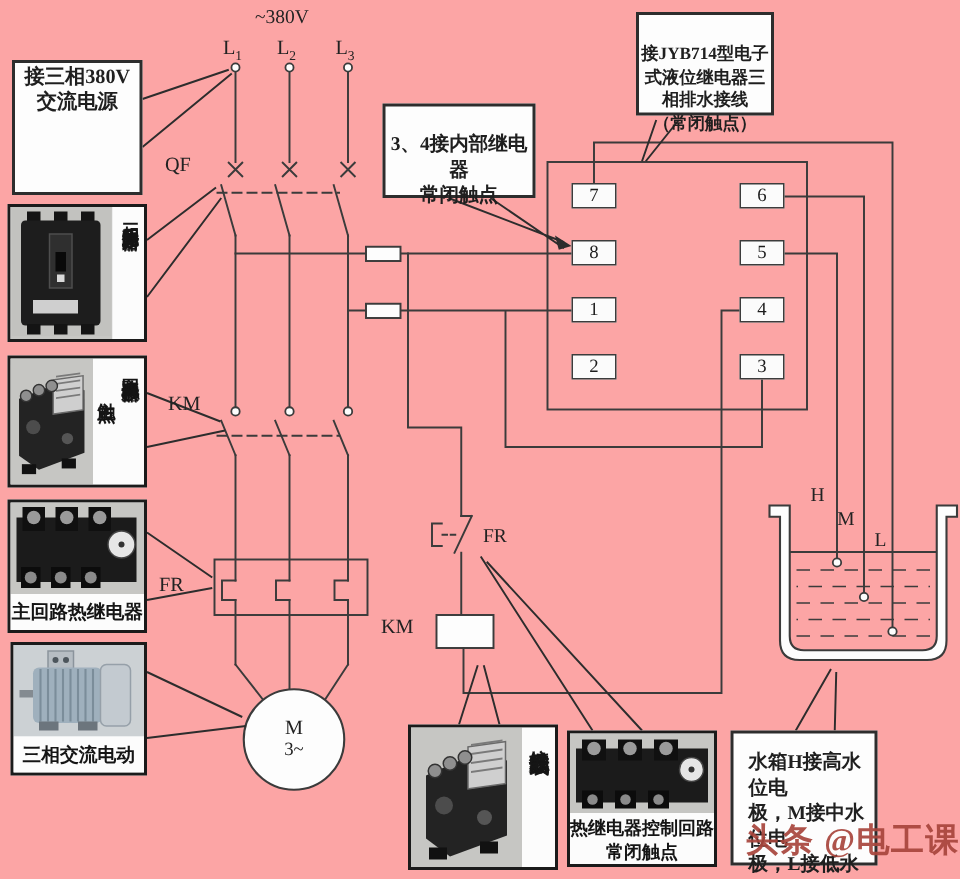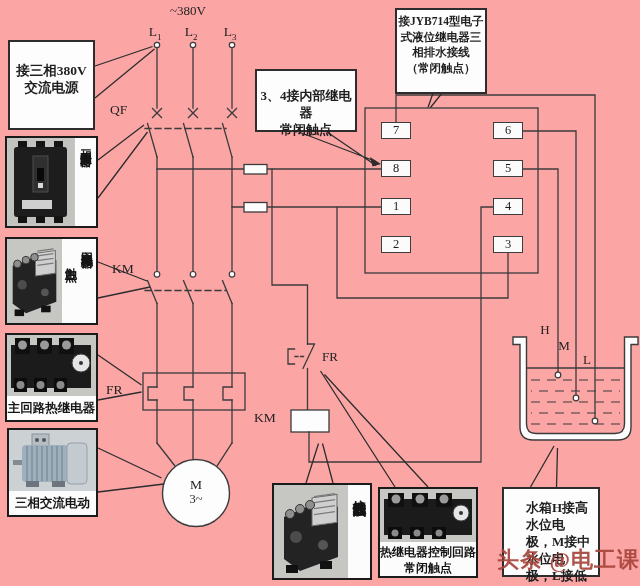--- a/index.html
+++ b/index.html
@@ -170,38 +170,38 @@
 
   <div class="term" style="left:381px;top:122px;">7</div>
   <div class="term" style="left:381px;top:160px;">8</div>
   <div class="term" style="left:381px;top:198px;">1</div>
   <div class="term" style="left:381px;top:236px;">2</div>
   <div class="term" style="left:493px;top:122px;">6</div>
   <div class="term" style="left:493px;top:160px;">5</div>
   <div class="term" style="left:493px;top:198px;">4</div>
   <div class="term" style="left:493px;top:236px;">3</div>
 
-  <div class="callout" style="left:8px;top:40px;width:87px;height:90px;padding-top:20px;font-size:13.5px;">
+  <div class="callout" style="left:8px;top:40px;width:87px;height:90px;font-size:13.5px;">
     <div class="cline">接三相380V</div>
     <div class="cline">交流电源</div>
   </div>
 
-  <div class="callout" style="left:395px;top:8px;width:92px;height:86px;padding-top:4px;font-size:11.5px;">
+  <div class="callout" style="left:424px;top:8px;width:92px;height:69px;padding-top:19px;font-size:11.5px;">
     <div class="cline" style="line-height:15.5px;">接JYB714型电子</div>
     <div class="cline" style="line-height:15.5px;">式液位继电器三</div>
     <div class="cline" style="line-height:15.5px;">相排水接线</div>
     <div class="cline" style="line-height:15.5px;">（常闭触点）</div>
   </div>
 
   <div class="callout" style="left:255px;top:69px;width:102px;height:63px;padding-top:16px;">
     <div class="cline">3、4接内部继电器</div>
     <div class="cline">常闭触点</div>
   </div>
 
-  <div class="callout" style="left:487px;top:487px;width:98px;height:90px;padding:10px 5px 0 22px;font-weight:700;margin-left:15px;">
+  <div class="callout" style="left:487px;top:487px;width:98px;height:90px;padding:10px 5px 0 10px;font-weight:700;">
     <div style="line-height:17px;">水箱H接高水位电</div>
     <div style="line-height:17px;">极，M接中水位电</div>
     <div style="line-height:17px;">极，L接低水位电</div>
 
   </div>
 
   <div class="photobox" style="left:5px;top:136px;width:93px;height:92px;">
     <div class="photo">
       <svg width="66" height="84" viewBox="0 0 66 84">
         <rect x="0" y="0" width="66" height="84" fill="#c2c2bf"></rect>

